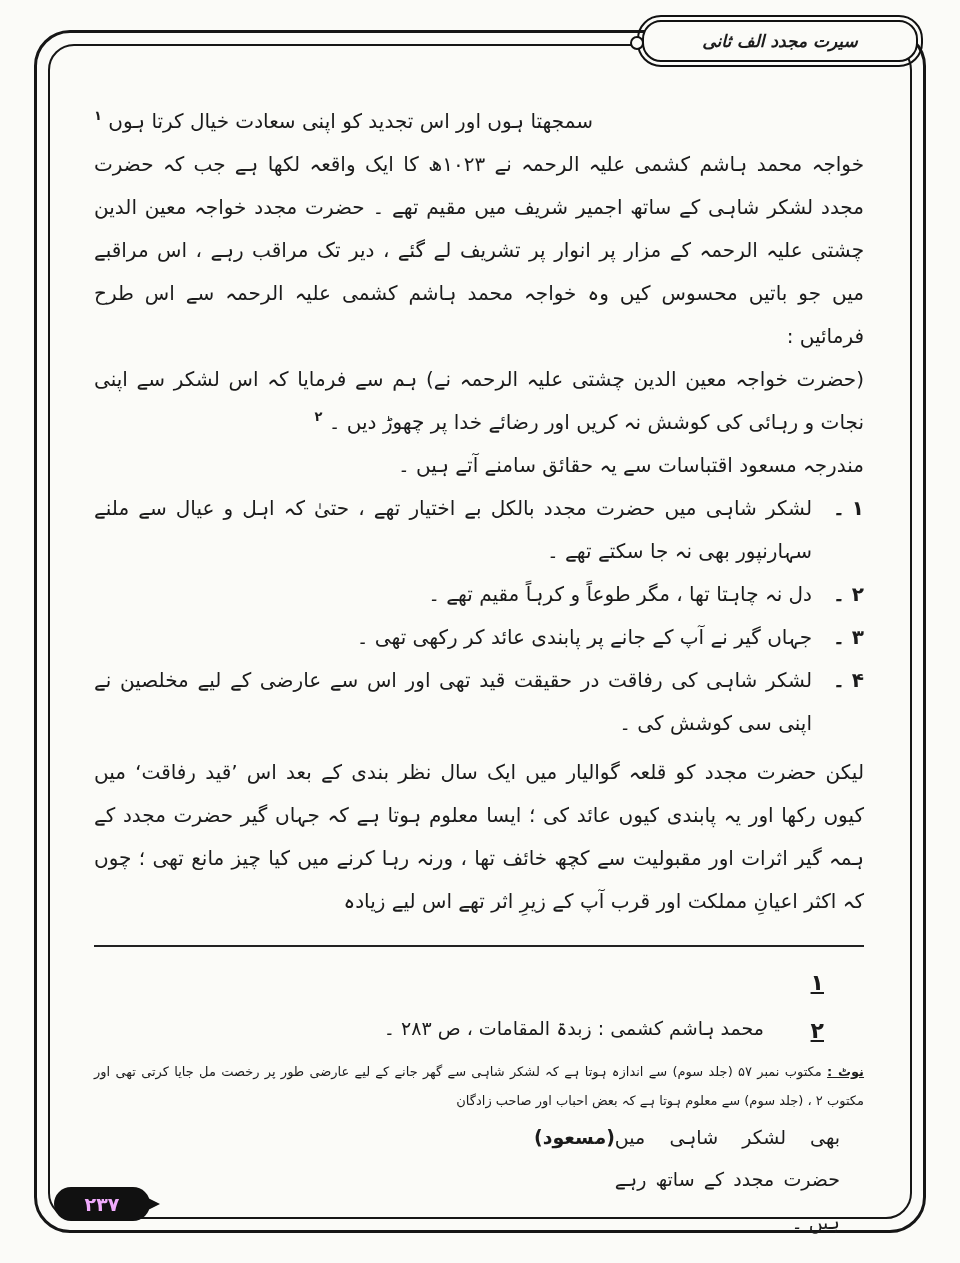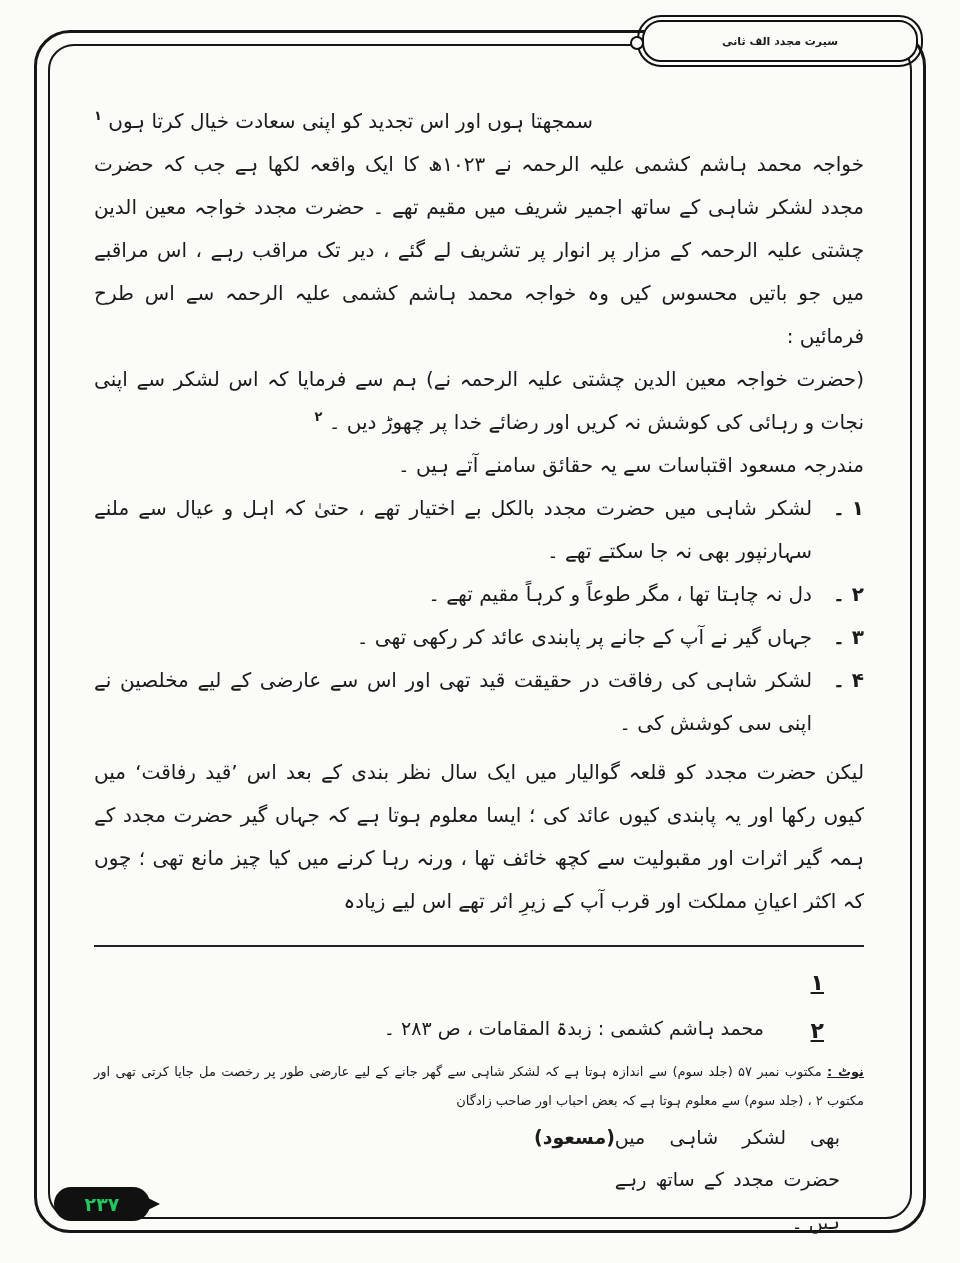--- a/index.html
+++ b/index.html
@@ -41,44 +41,45 @@
     width: 272px;
     height: 38px;
     background: #fbfbf8;
     border: 2px solid #111;
     border-radius: 19px;
     outline: 2px solid #111;
     outline-offset: 3px;
     display: flex;
     align-items: center;
     justify-content: center;
-    font-size: 11px;
+    font-size: 17px;
     font-weight: bold;
     z-index: 3;
+    font-style: italic;
   }
   .header-cartouche::before {
     content: "";
     position: absolute;
     left: -14px;
     top: 50%;
     width: 10px; height: 10px;
     margin-top: -5px;
     border: 2px solid #111;
     border-radius: 50%;
     background: #fbfbf8;
   }
   
   .pagenum-cartouche {
     position: absolute;
     bottom: 42px;
     left: 54px;
     width: 96px;
     height: 34px;
     background: #111;
-    color: #22c55e;
+    color: #f0abfc;
     border-radius: 17px;
     display: flex;
     align-items: center;
     justify-content: center;
     font-size: 19px;
     font-weight: bold;
     z-index: 3;
   }
   .pagenum-cartouche::after {
     content: "";

